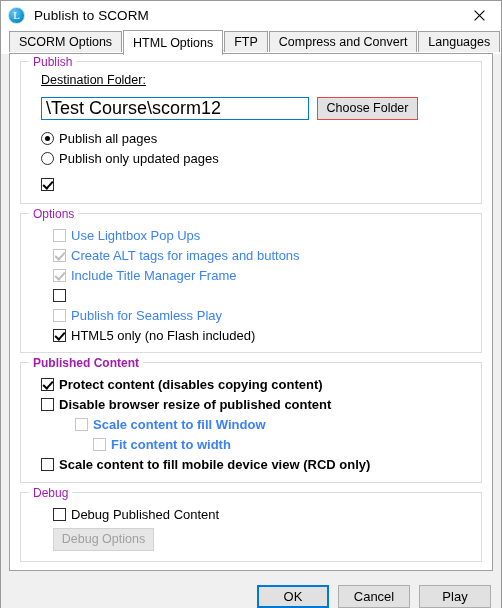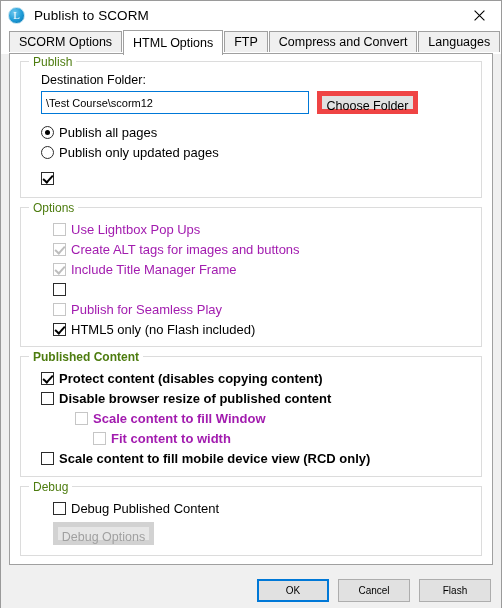--- a/index.html
+++ b/index.html
@@ -111,26 +111,26 @@
     margin-bottom:9px;
     padding:11px 10px 9px 10px;
     position:relative;
     box-sizing:border-box;
   }
   .group > .legend{
     position:absolute;top:-7px;left:8px;
     background:#ffffff;
     padding:0 4px;
     font-size:12px;
-    color:#4d7c0f;
+    color:#a21caf;
     white-space:nowrap;
   }
   .row{display:flex;align-items:center;margin:0;}
   .lbl{font-size:13px;color:#000;white-space:nowrap;line-height:15px;}
-  .lbl.dis{color:#a21caf;}
+  .lbl.dis{color:#3b82f6;}
   
   .cb{
     width:13px;height:13px;
     box-sizing:border-box;
     border:1px solid #2b2b2b;
     background:#ffffff;
     margin-right:5px;
     flex:0 0 13px;
     position:relative;
     cursor:default;
@@ -158,39 +158,39 @@
     position:relative;
     cursor:default;
   }
   .rb.checked::after{
     content:"";
     position:absolute;left:3px;top:3px;
     width:5px;height:5px;border-radius:50%;
     background:#000;
   }
   
-  .dest-label{font-size:12.5px;margin:0 0 4px 10px;}
+  .dest-label{font-size:12.5px;margin:0 0 10px 10px;text-decoration:underline;}
   .dest-line{display:flex;align-items:center;margin-left:10px;}
   .txt-input{
     flex:0 0 268px;
     height:23px;
     box-sizing:border-box;
     border:1px solid #0078d7;
     background:#ffffff;
     font-family:"Liberation Sans", sans-serif;
-    font-size:11px;
+    font-size:18px;
     color:#000;
     padding:0 4px;
     line-height:21px;
     outline:none;
   }
   .btn{
     box-sizing:border-box;
     background:#e1e1e1;
-    border:5px solid #ef4444;
+    border:1px solid #ef4444;
     font-family:"Liberation Sans", sans-serif;
     font-size:12.5px;
     color:#000;
     cursor:default;
     text-align:center;
   }
   .btn.dis{color:#a0a0a0;background:#e6e6e6;border-color:#d2d2d2;}
   .choose-btn{width:101px;height:23px;margin-left:8px;line-height:21px;}
   .radio-row{margin-left:10px;height:20px;}
   .zip-row{margin-left:10px;margin-top:7px;height:18px;}
@@ -207,21 +207,21 @@
     height:48px;
     background:#f0f0f0;
     display:flex;align-items:center;justify-content:flex-end;
     padding-right:10px;
     box-sizing:border-box;
   }
   .fbtn{
     width:72px;height:23px;line-height:21px;
     margin-left:9px;
     background:#e1e1e1;border:1px solid #adadad;
-    font-size:10px;text-align:center;cursor:default;
+    font-size:13px;text-align:center;cursor:default;
     box-sizing:border-box;
     font-family:"Liberation Sans", sans-serif;
   }
   .fbtn.default{
     border:2px solid #0078d7;
     line-height:19px;
   }
 </style>
 </head>
 <body>
@@ -328,16 +328,16 @@
         </div>
         <div class="btn dis dbg-btn">Debug Options</div>
       </div>
 
     </div>
   </div>
 
   <div class="footer">
     <div class="fbtn default">OK</div>
     <div class="fbtn">Cancel</div>
-    <div class="fbtn">Flash</div>
+    <div class="fbtn">Play</div>
   </div>
 
 </div>
 
 </body></html>

